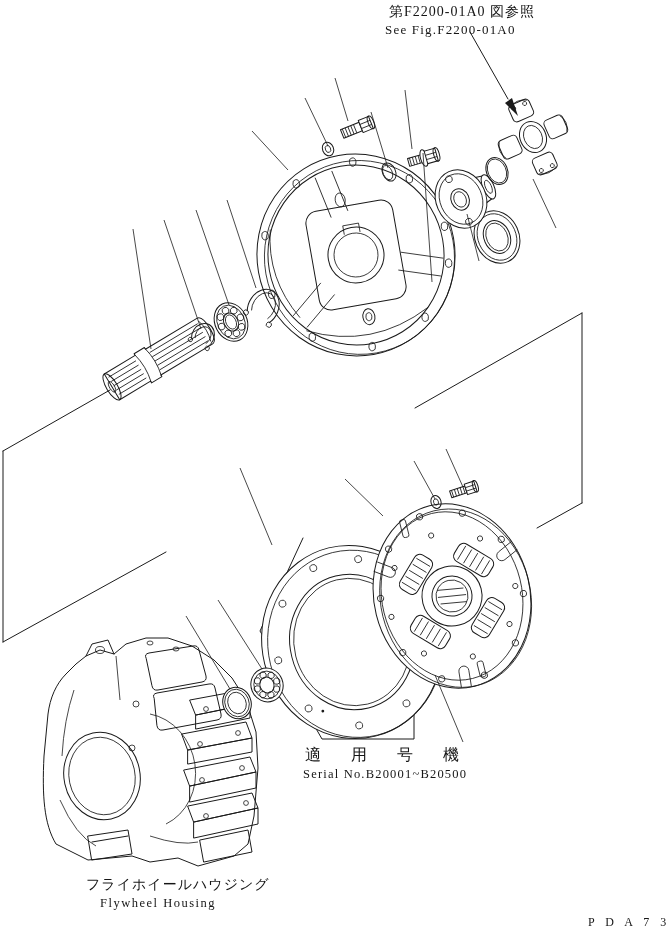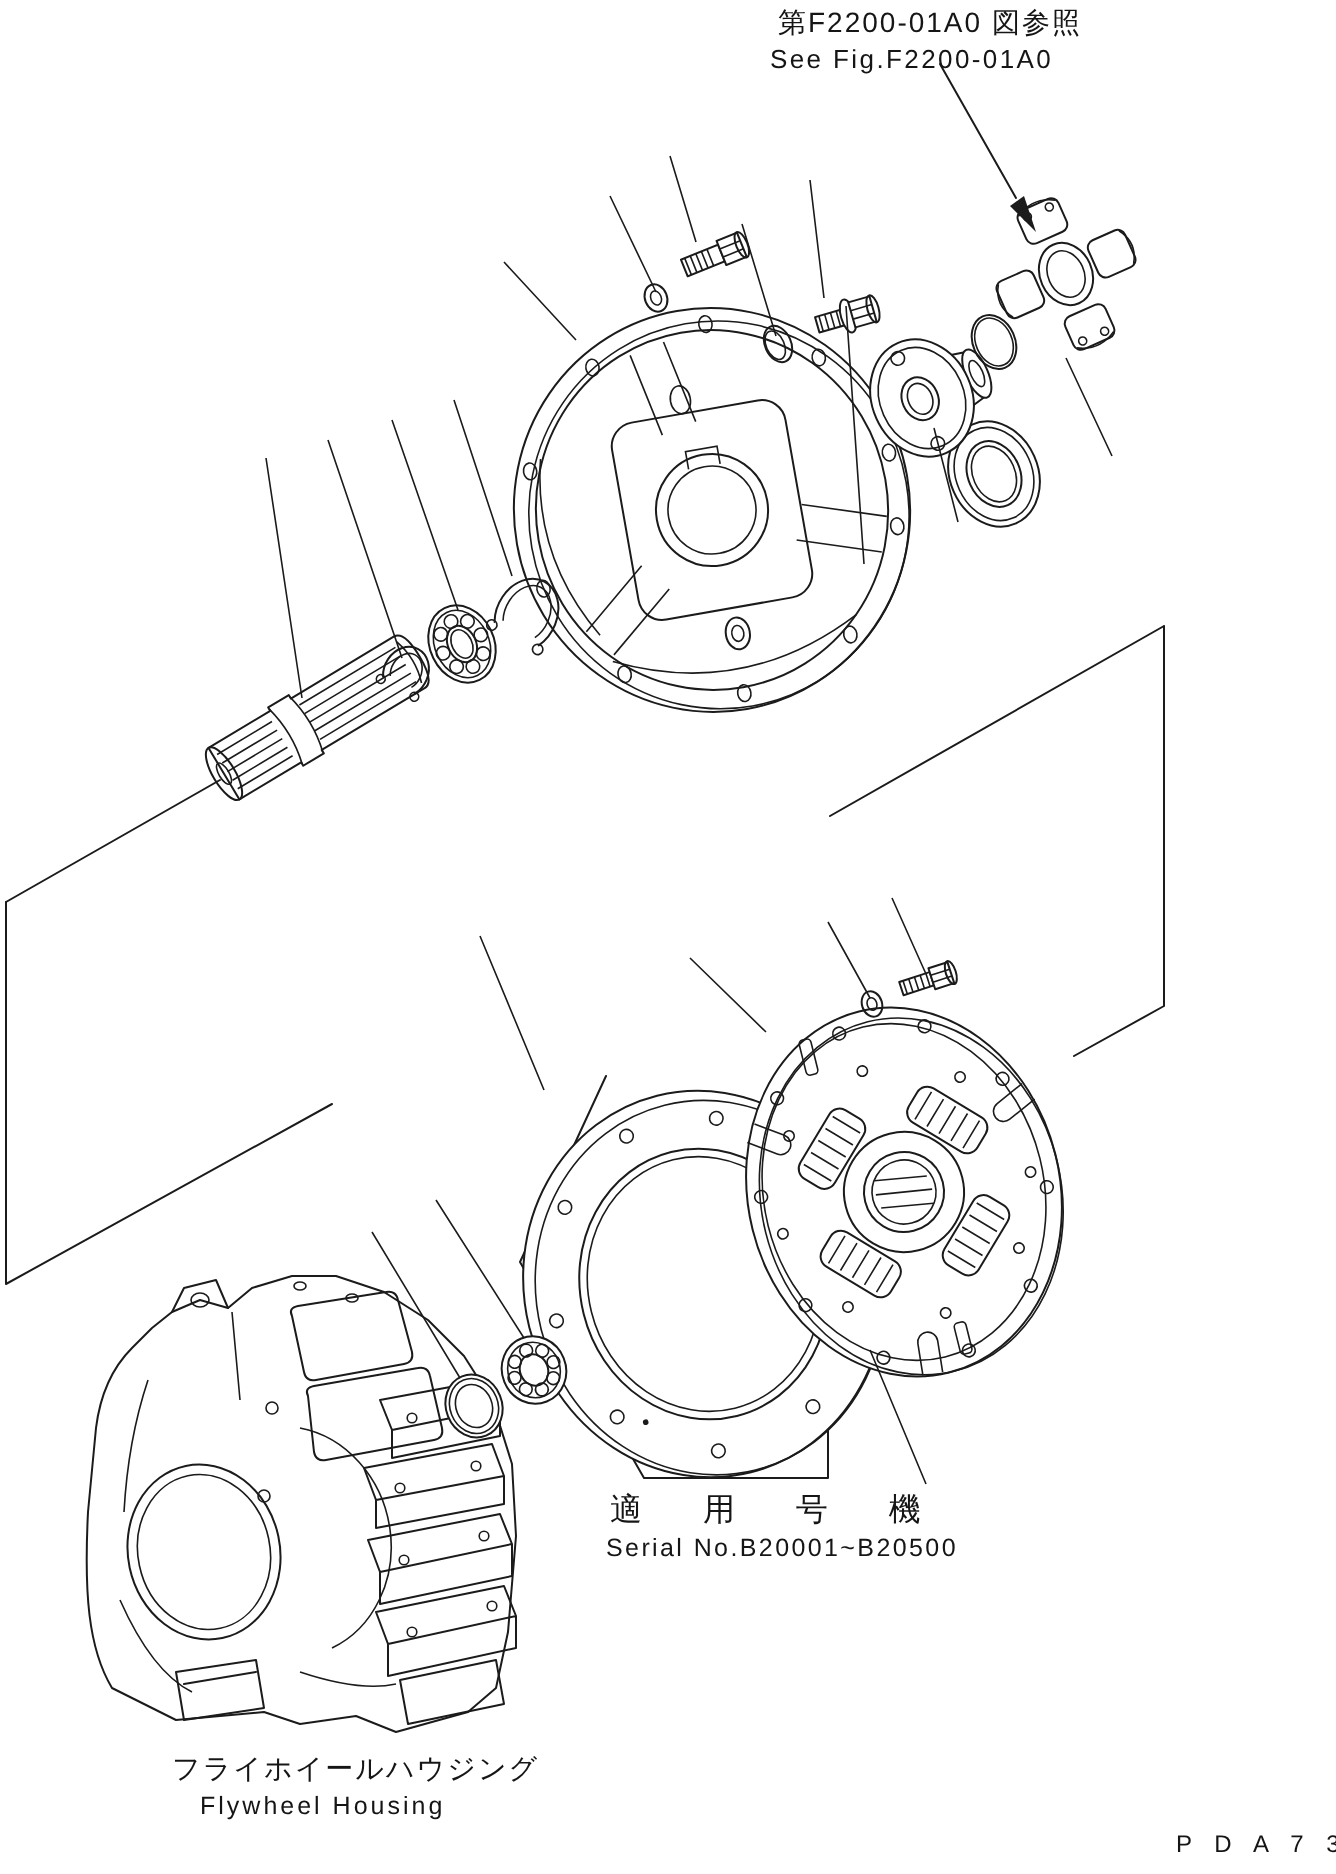--- a/index.html
+++ b/index.html
@@ -1,17 +1,17 @@
 <!DOCTYPE html>
 <html><head>
 <meta charset="utf-8">
 <style>
   html,body{margin:0;padding:0;background:#e8e8e8;}
   .page{position:relative;width:668px;height:937px;background:#ffffff;overflow:hidden;
-        font-family:Liberation Sans, sans-serif;}
+        font-family:Liberation Serif, serif;}
   svg{position:absolute;left:0;top:0;}
   .ln{fill:none;stroke:#1b1b1b;stroke-width:1;stroke-linecap:round;stroke-linejoin:round;}
   .thin{fill:none;stroke:#1b1b1b;stroke-width:0.8;}
   .wh{fill:#ffffff;stroke:#1b1b1b;stroke-width:1;stroke-linejoin:round;}
   .solid{fill:#1b1b1b;stroke:none;}
   text{fill:#151515;}
   .t-jpref{font-size:14px;letter-spacing:1px;}
   .t-enref{font-size:13px;letter-spacing:1.2px;}
   .t-serjp{font-size:16px;letter-spacing:13px;}
   .t-seren{font-size:12.5px;letter-spacing:1.2px;}

